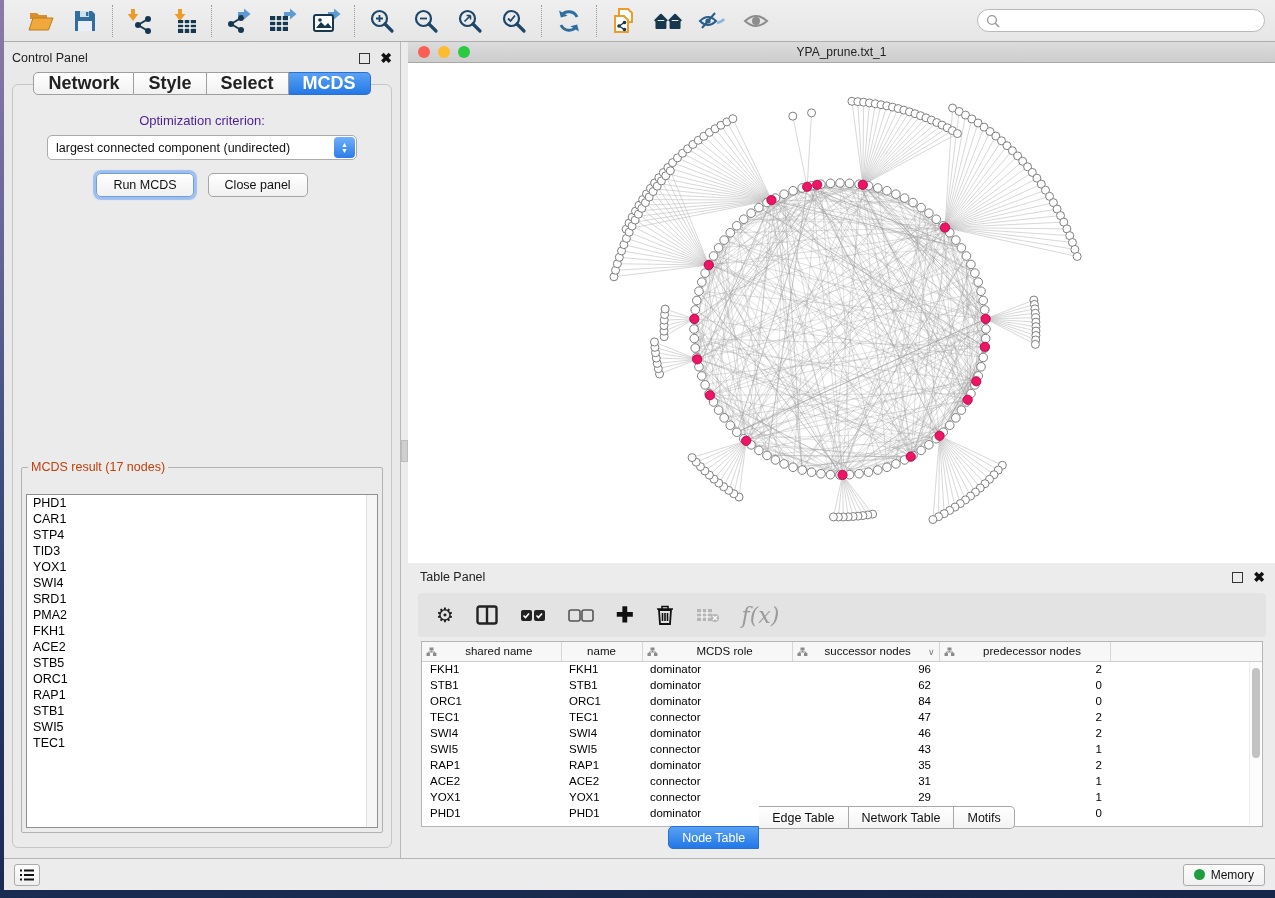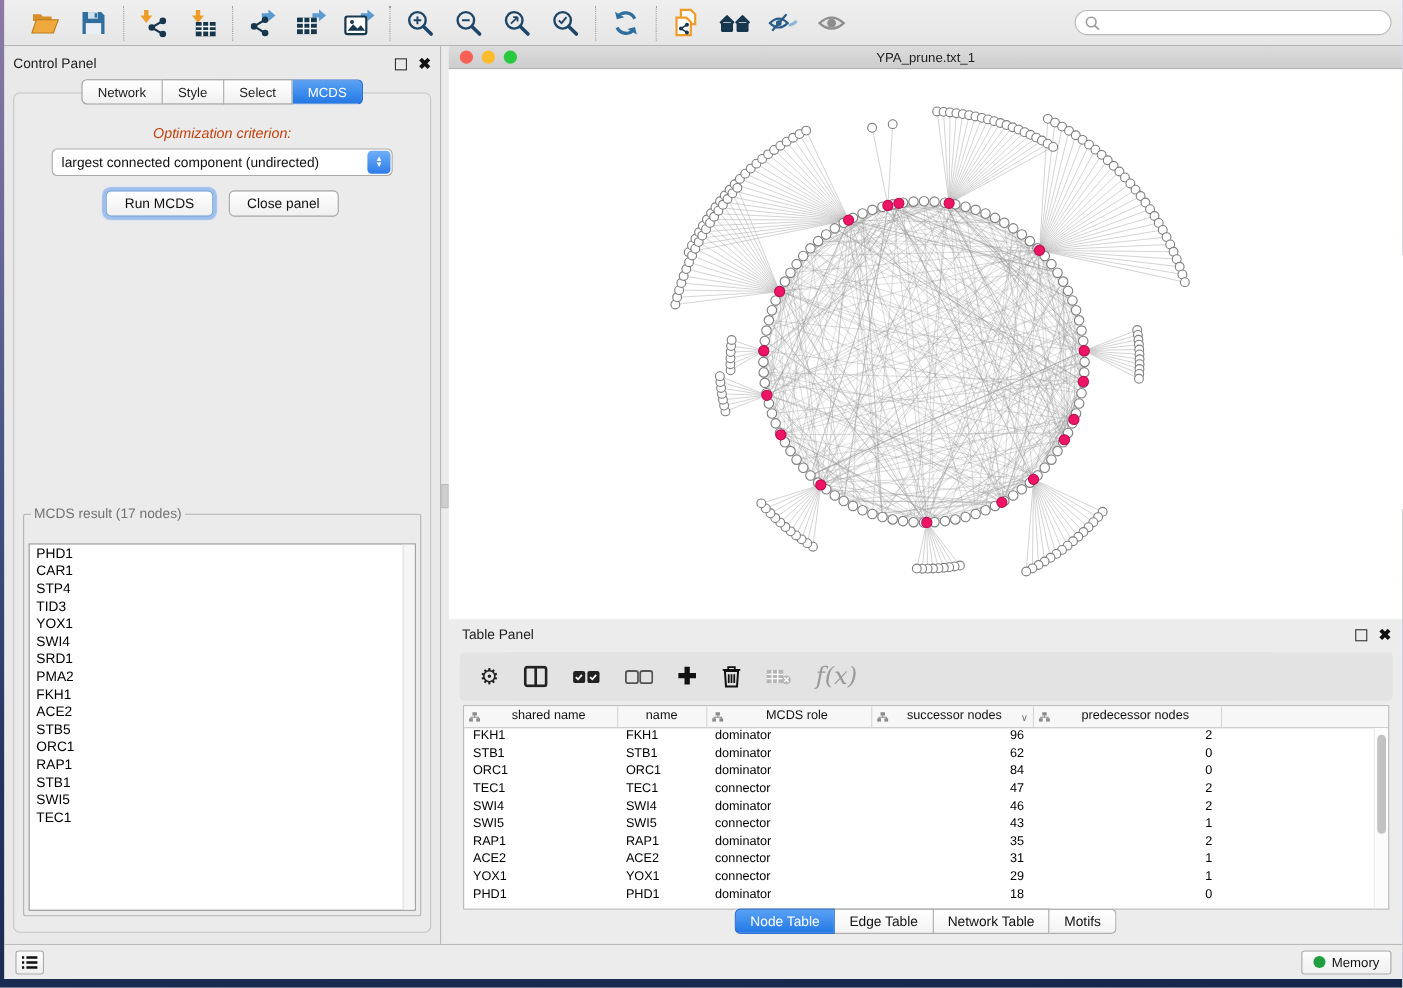--- a/index.html
+++ b/index.html
@@ -27,43 +27,43 @@
 
   
   .control-panel { width:396px; flex:0 0 auto; position:relative; background:#e9e9e9; }
   .cp-header { position:absolute; top:6px; left:8px; right:8px; height:20px; display:flex; align-items:center; }
   .cp-title { font-size:12.5px; color:#222; }
   .win-btns { margin-left:auto; display:flex; gap:10px; align-items:center; }
   .float-btn { width:11px; height:11px; border:1.5px solid #333; background:transparent; }
   .close-x { font-size:14px; font-weight:bold; color:#111; line-height:11px; }
 
   .cp-tabs { position:absolute; top:30px; left:0; right:0; display:flex; justify-content:center; z-index:2; }
-  .ctab { height:23px; padding:0 14px; display:flex; align-items:center; font-size:12px;
-    background:linear-gradient(#ffffff,#f1f1f1); border:1px solid #9f9f9f; border-left-width:0; color:#222; }
+  .ctab { height:23px; padding:0 14px; display:flex; align-items:center; font-size:18px;
+    background:linear-gradient(#ffffff,#f1f1f1); border:1px solid #9f9f9f; border-left-width:0; color:#222;font-weight:bold; }
   .ctab:first-child { border-left-width:1px; border-radius:5px 0 0 5px; }
   .ctab:last-child { border-radius:0 5px 5px 0; }
   .ctab.sel { background:linear-gradient(#5aa2f3,#2478e6); color:#fff; border-color:#2b6fd0; }
 
   .cp-pane { position:absolute; top:42px; left:8px; right:8px; bottom:10px;
     background:#ebebeb; border:1px solid #c6c6c6; border-radius:6px; }
-  .opt-label { position:absolute; top:28px; left:0; right:0; text-align:center; font-size:13px; color:#c2410c;font-style:italic; }
+  .opt-label { position:absolute; top:28px; left:0; right:0; text-align:center; font-size:13px; color:#4c1d95; }
   .dropdown { position:absolute; top:50px; left:34px; right:34px; height:25px; background:#fff;
     border:1px solid #ababab; border-radius:5px; display:flex; align-items:center; overflow:hidden; }
   .dd-value { flex:1; padding:0 8px; font-size:12.5px; color:#111; white-space:nowrap; }
   .dd-stepper { width:21px; align-self:stretch; background:linear-gradient(#6fb0f7,#2d7ce9); border-radius:4px;
     margin:1px; display:flex; flex-direction:column; align-items:center; justify-content:center; color:#fff; }
   .dd-stepper span { font-size:7px; line-height:6px; }
   .cp-buttons { position:absolute; top:88px; left:0; right:0; display:flex; justify-content:center; gap:14px; }
   .btn { height:24px; padding:0 16px; font-size:12.5px; color:#111; background:linear-gradient(#ffffff,#f0f0f0);
     border:1px solid #a6a6a6; border-radius:5px; display:flex; align-items:center; }
   .btn.focus { box-shadow:0 0 1px 3px rgba(95,155,240,.55); border-color:#6f9fdc; }
 
   fieldset.mcds { position:absolute; top:375px; left:8px; right:8px; bottom:14px;
     border:1px solid #b2b2b2; border-radius:2px; padding:2px; background:#ebebeb; }
-  fieldset.mcds legend { font-size:12.5px; padding:0 3px; margin-left:4px; color:#737373; }
+  fieldset.mcds legend { font-size:12.5px; padding:0 3px; margin-left:4px; color:#c2410c; }
   .mcds-list { position:absolute; top:20px; left:4px; right:4px; bottom:4px; background:#fff;
     border:1px solid #8f8f8f; overflow:hidden; }
   .mcds-item { font-size:12.5px; line-height:16px; padding-left:6px; color:#000; }
   .mcds-scroll { position:absolute; top:0; right:0; bottom:0; width:11px; background:#f6f6f6; border-left:1px solid #e0e0e0; }
 
   
   .splitter { width:8px; flex:0 0 auto; background:#ececec; border-left:1px solid #b9b9b9; position:relative; }
   .split-handle { position:absolute; top:398px; left:0px; width:7px; height:22px; background:#cfcfcf; border:1px solid #bdbdbd; }
 
   
@@ -95,21 +95,21 @@
   .node-table td { height:16px; font-size:11.5px; color:#000; padding:0 8px; white-space:nowrap; overflow:hidden; }
   .node-table td.num { text-align:right; }
   .tbl-scroll { position:absolute; top:20px; right:1px; bottom:1px; width:12px; background:#fcfcfc; border-left:1px solid #ececec; }
   .tbl-thumb { position:absolute; top:6px; left:2px; width:8px; height:90px; background:#c2c2c2; border-radius:5px; }
 
   .tp-tabs { position:absolute; bottom:9px; left:0; right:0; display:flex; justify-content:center; }
   .ttab { height:23px; padding:0 13px; display:flex; align-items:center; font-size:12.5px;
     background:linear-gradient(#ffffff,#f3f3f3); border:1px solid #a8a8a8; border-left-width:0; color:#111; }
   .ttab:first-child { border-left-width:1px; border-radius:5px 0 0 5px; }
   .ttab:last-child { border-radius:0 5px 5px 0; }
-  .ttab.sel { background:linear-gradient(#59a2f4,#2277e6); color:#fff; border-color:#2b6fd0; }
+  .ttab.sel { background:linear-gradient(#59a2f4,#2277e6); color:#fff; border-color:#2b6fd0;margin-top:20px; }
 
   
   .statusbar { height:32px; flex:0 0 auto; background:#ececec; border-top:1px solid #b5b5b5;
     display:flex; align-items:center; padding:0 10px; }
   .list-btn { width:26px; height:22px; border:1px solid #ababab; background:linear-gradient(#fdfdfd,#efefef);
     border-radius:3px; display:flex; align-items:center; justify-content:center; }
   .memory-btn { margin-left:auto; height:22px; border:1px solid #ababab; background:linear-gradient(#fdfdfd,#f0f0f0);
     border-radius:3px; display:flex; align-items:center; gap:6px; padding:0 10px; font-size:12px; color:#111; }
   .mem-dot { width:11px; height:11px; border-radius:50%; background:#1e9e3e; }
 </style>

